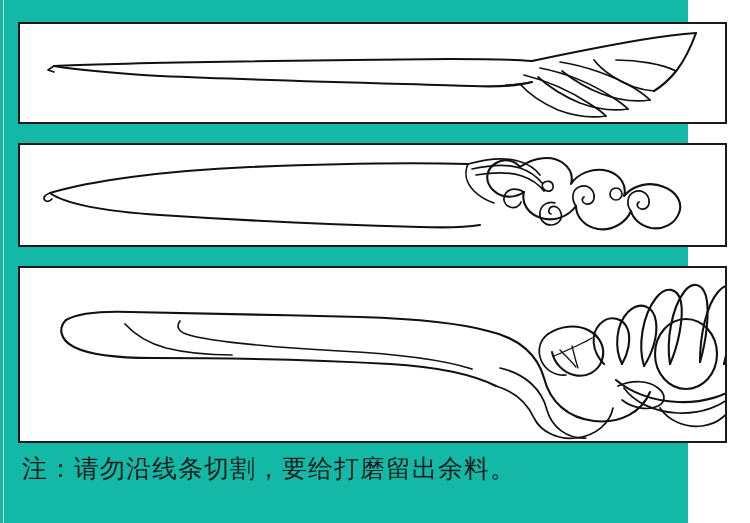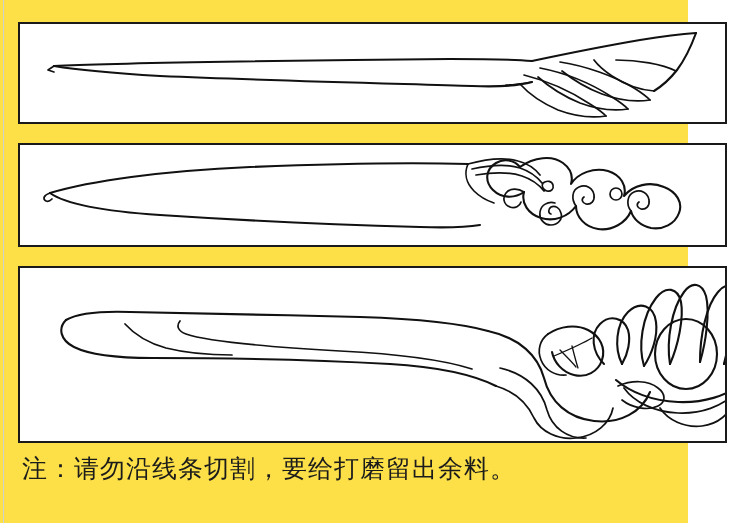--- a/index.html
+++ b/index.html
@@ -13,21 +13,21 @@
     position: relative;
     overflow: hidden;
     font-family: "DejaVu Sans", "Liberation Sans", sans-serif;
   }
 
   #sheet {
     position: absolute;
     left: 0; top: 0;
     width: 688px;
     height: 523px;
-    background: #fde047;
+    background: #14b8a6;
   }
 
   
   .scan-edge {
     position: absolute;
     left: 3px;
     top: 0;
     width: 1px;
     height: 523px;
     background: #d0d0d0;

